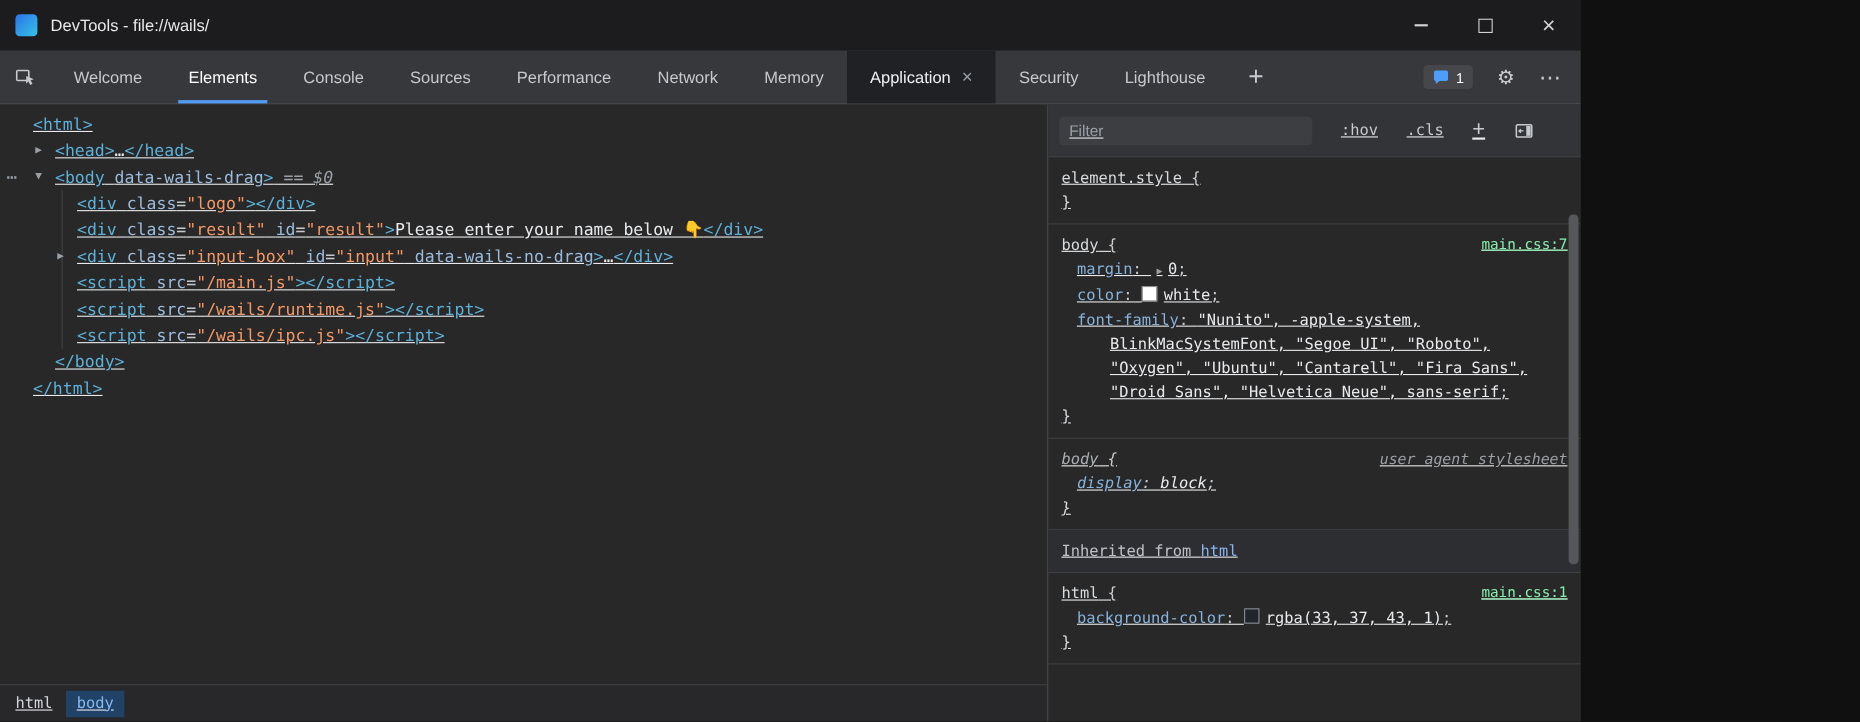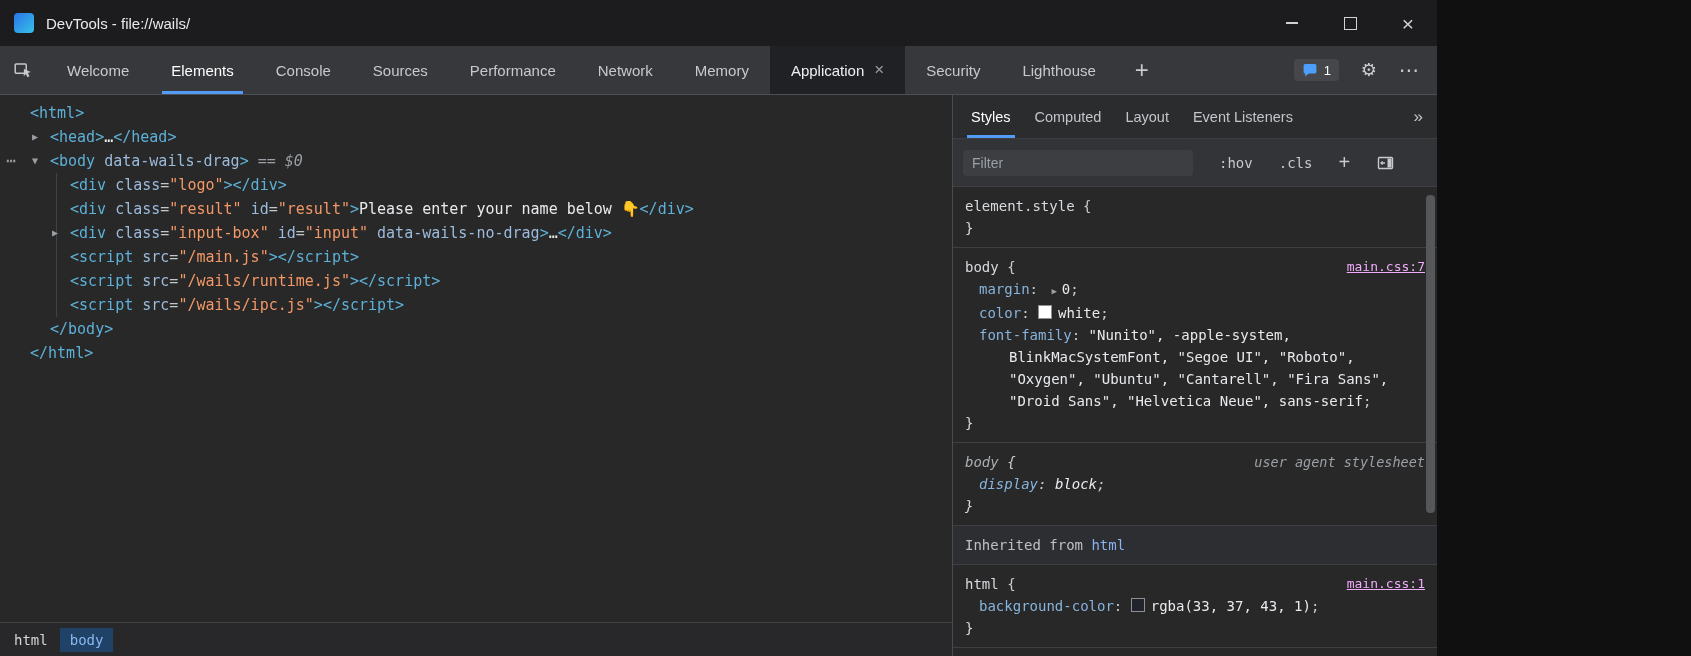--- a/index.html
+++ b/index.html
@@ -24,21 +24,21 @@
   .tab.active::after{content:"";position:absolute;left:12px;right:12px;bottom:0;height:3px;background:#539bf5;}
   .tab.closable{background:#202124;color:#eef0f2;}
   .tab-close{font-size:17px;color:#9aa0a6;}
   .add-tab{display:flex;align-items:center;padding:0 18px;font-size:24px;color:#c6c9cd;}
   .toolbar-right{margin-left:auto;display:flex;align-items:center;gap:22px;padding-right:18px;}
   .badge-pill{display:flex;align-items:center;gap:6px;background:#46474b;border-radius:4px;padding:3px 8px;}
   .badge-count{font-size:13px;color:#ffffff;}
   .gear{font-size:18px;color:#c9cbce;}
   .more{font-size:20px;color:#c9cbce;}
   
-  .main{position:absolute;top:95px;left:0;right:0;bottom:0;display:flex;}
+  .main{position:absolute;top:95px;left:0;right:0;bottom:0;display:flex;text-decoration:underline;}
   .elements-pane{flex:1;min-width:0;display:flex;flex-direction:column;background:#282828;}
   .dom-tree{flex:1;position:relative;padding-top:6px;overflow:hidden;
     font-family:"DejaVu Sans Mono","Liberation Mono",monospace;font-size:15px;line-height:24px;}
   .dom-row{position:relative;white-space:pre;height:24px;}
   .dom-row .arrow{position:absolute;top:0;font-size:10px;line-height:24px;color:#9aa0a6;}
   .dots{position:absolute;left:6px;top:0;color:#9aa0a6;font-size:16px;line-height:24px;}
   .guide{position:absolute;left:56px;top:78px;width:1px;height:144px;background:#3f4246;}
   .tk-tag{color:#5db0d7}
   .tk-attr{color:#9bbbdc}
   .tk-val{color:#f29766}
@@ -65,21 +65,21 @@
   .mini-btn{font-size:14px;color:#c6c9cd;font-family:"DejaVu Sans Mono","Liberation Mono",monospace;}
   .plus-btn{font-size:20px;color:#c6c9cd;}
   .toggle-icon{display:flex;align-items:center;}
   .styles-scroll{flex:1;overflow:hidden;font-family:"DejaVu Sans Mono","Liberation Mono",monospace;font-size:14px;line-height:22px;}
   .sec{border-bottom:1px solid #3e3f42;padding:8px 0;}
   .sec.ua{font-style:italic;}
   .rule-head{display:flex;justify-content:space-between;align-items:center;padding:0 12px;}
   .sel{color:#d7dade;}
   .ua .sel{color:#a9aeb3;}
   .punct{color:#c8ccd0;}
-  .css-link{color:#f0abfc;text-decoration:underline;font-size:13px;cursor:pointer;}
+  .css-link{color:#86efac;text-decoration:underline;font-size:13px;cursor:pointer;}
   .ua-note{color:#9aa0a6;font-size:13.5px;}
   .decl{padding-left:56px;padding-right:10px;text-indent:-30px;}
   .pn{color:#87b3dc;}
   .pv{color:#e8eaed;}
   .exp{color:#9aa0a6;font-size:9px;margin:0 5px;}
   .swatch{display:inline-block;width:12px;height:12px;border:1px solid #8d9196;margin-right:6px;vertical-align:-1px;}
   .overridden{text-decoration:line-through;}
   .overridden .pn,.overridden .pv,.overridden .punct{color:#9aa0a6;}
   .rule-close{padding:0 12px;color:#d7dade;}
   .inherit-strip{padding:8px 12px;border-bottom:1px solid #3e3f42;background:#2d2e31;color:#bdc1c6;font-size:14px;}
@@ -179,29 +179,20 @@
           <div class="dom-row" style="padding-left: 50px;"><span class="tk-tag">&lt;/body&gt;</span></div>
           <div class="dom-row" style="padding-left: 30px;"><span class="tk-tag">&lt;/html&gt;</span></div>
         </div>
       <div class="crumbs" id="crumbs">
           <span class="crumb">html</span>
           <span class="crumb selected">body</span>
         </div>
     </div>
 
     <div class="styles-pane">
-      <div class="sidebar-tabs-row">
-        <div class="sidebar-tabs" id="sidebar-tabs">
-            <div class="stab active">Styles</div>
-            <div class="stab">Computed</div>
-            <div class="stab">Layout</div>
-            <div class="stab">Event Listeners</div>
-          </div>
-        <span class="stab-overflow">»</span>
-      </div>
       <div class="filter-row">
         <input class="filter-input" placeholder="Filter" style="">
         <span class="mini-btn">:hov</span>
         <span class="mini-btn">.cls</span>
         <span class="plus-btn">+</span>
         <span class="toggle-icon">
           <svg width="19" height="18" viewBox="0 0 19 18">
             <rect x="2.5" y="3.5" width="14" height="11" rx="1" fill="none" stroke="#c6c9cd" stroke-width="1.4"></rect>
             <rect x="11.5" y="4.5" width="4" height="9" fill="#c6c9cd"></rect>
             <path d="M9 9 H5 M6.6 7.4 L5 9 L6.6 10.6" stroke="#c6c9cd" stroke-width="1.3" fill="none"></path>

